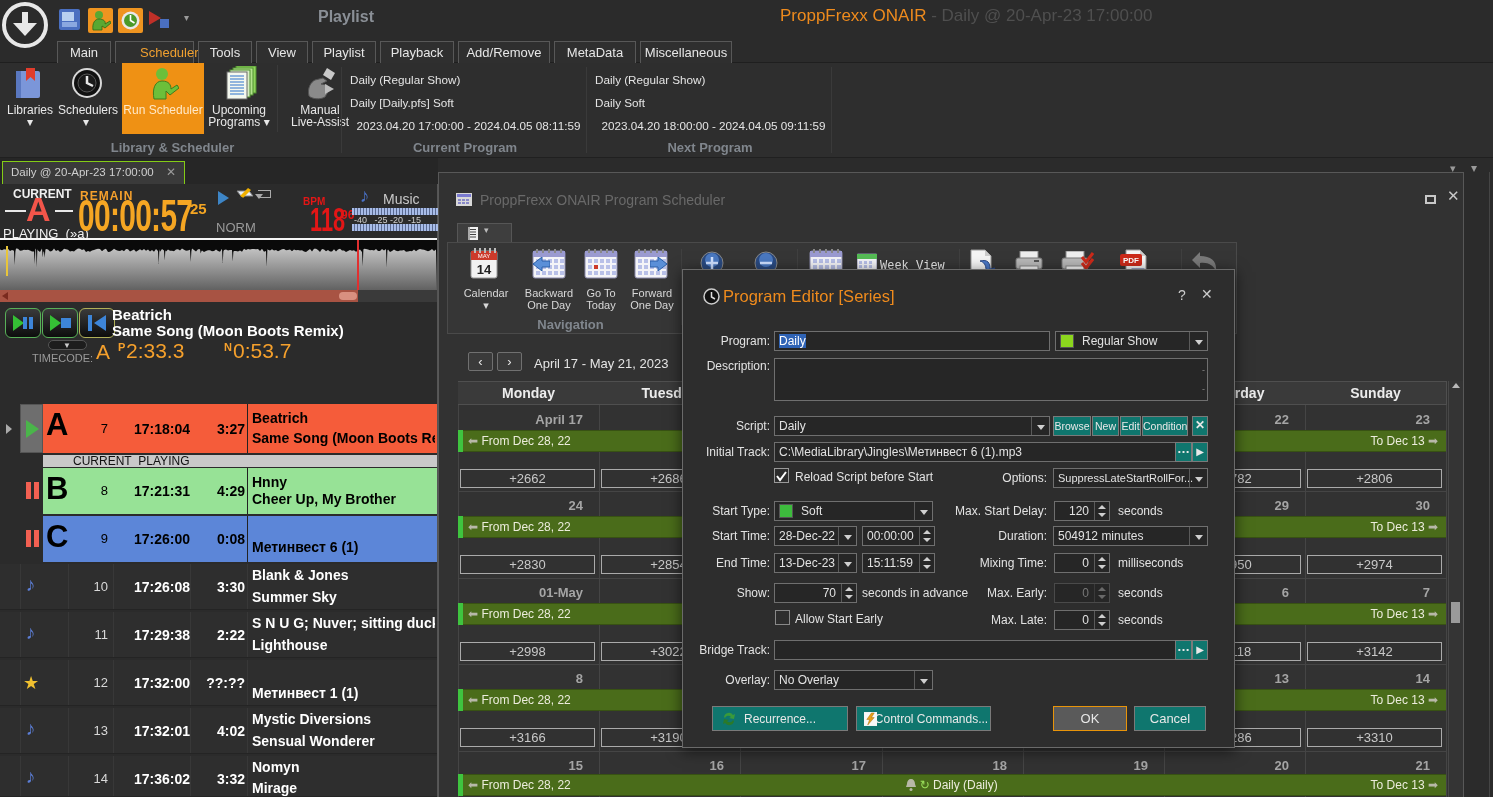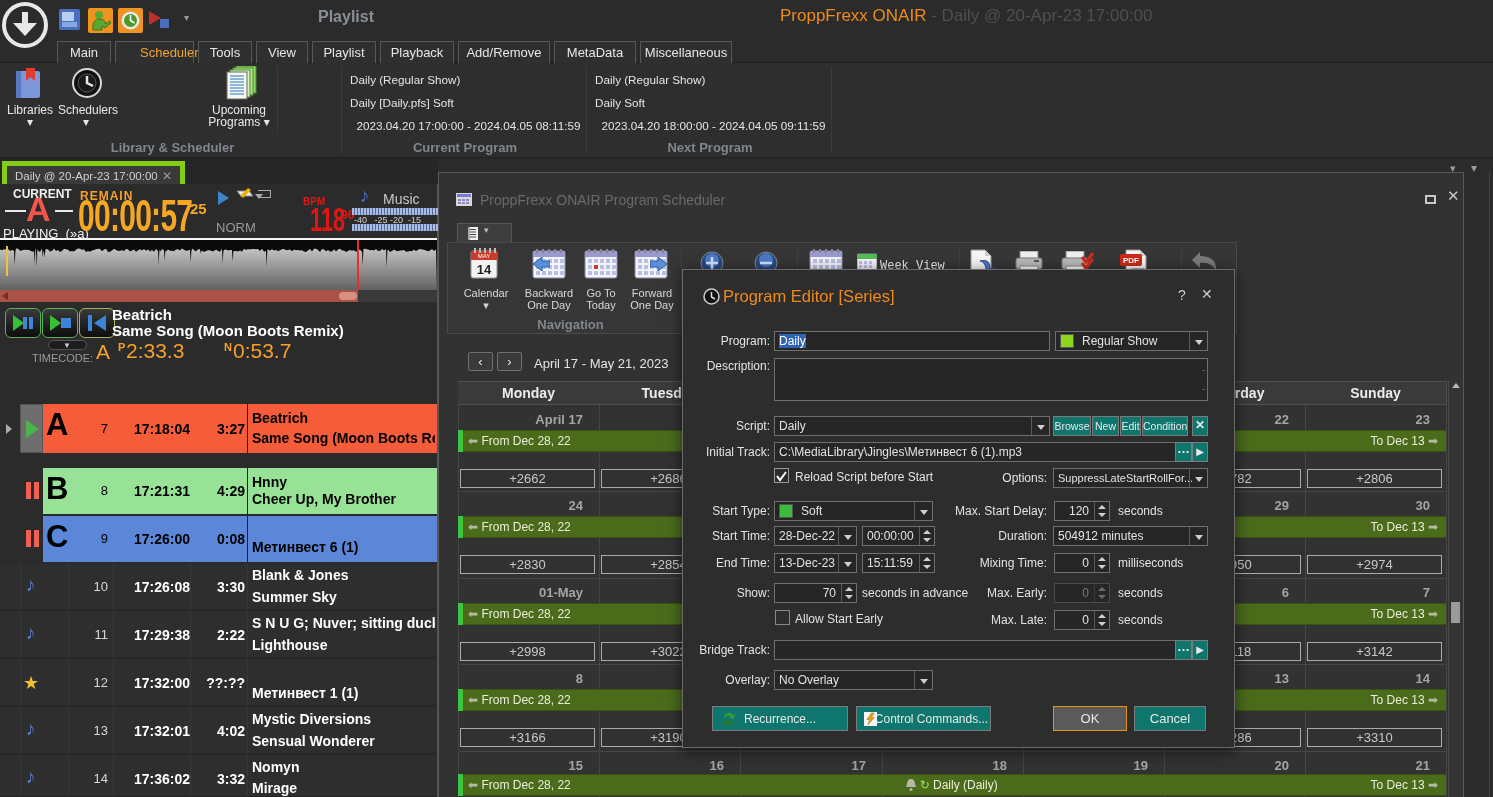--- a/index.html
+++ b/index.html
@@ -22,21 +22,21 @@
 .rtab.sel { color:#f0a030;padding-left:24px; }
 
 #ribbon { position:absolute; left:0; top:63px; width:1493px; height:95px; background:#2e2e2e; border-bottom:1px solid #202020; }
 .rbtn { position:absolute; top:0; height:71px; color:#e8e8e8; font-size:12px; text-align:center; }
 .rlabel { position:absolute; width:100%; top:41px; line-height:12px; }
 .grouplabel { position:absolute; top:77px; color:#80868d; font-weight:bold; font-size:13px; text-align:center; }
 .vsep { position:absolute; top:4px; height:86px; width:1px; background:#242424; border-right:1px solid #3a3a3a; }
 .proginfo { position:absolute; top:5px; color:#e4e4e4; font-size:11.7px; line-height:23px; }
 
 #tabstrip { position:absolute; left:0; top:158px; width:438px; height:26px; background:#262626; }
-#ptab { position:absolute; left:2px; top:3px; width:183px; height:31px; background:#3a3a3a; border:5px solid #84cc16; color:#cfcfcf; font-size:11.5px; line-height:21px; padding-left:8px; white-space:nowrap; }
+#ptab { position:absolute; left:2px; top:3px; width:183px; height:31px; background:#3a3a3a; border:1px solid #84cc16; color:#cfcfcf; font-size:11.5px; line-height:21px; padding-left:8px; white-space:nowrap; }
 #ptab .x { color:#9a9a9a; margin-left:10px; font-size:12px; }
 
 #panel { position:absolute; left:0; top:184px; width:438px; height:613px; background:#2b2b2b; border-right:1px solid #555; }
 
 #deck { position:absolute; left:0; top:0; width:437px; height:54px; background:#2b2b2b; }
 .sevenseg { font-family:"Liberation Sans",sans-serif; font-weight:bold; color:#f5a623; }
 
 #wave { position:absolute; left:0; top:54px; width:437px; height:52px; }
 #wavescroll { position:absolute; left:0; top:106px; width:437px; height:12px; background:#3a3a3a; }
 #transport { position:absolute; left:0; top:121px; width:437px; height:34px; }
@@ -149,35 +149,50 @@
     <div class="rbtn" style="left:58px;width:56px;">
       <svg class="abs" style="left:13px;top:4px;" width="32" height="32" viewBox="0 0 32 32">
         <circle cx="16" cy="16" r="15" fill="#d9d9d9"></circle>
         <circle cx="16" cy="16" r="13" fill="#111"></circle>
         <circle cx="16" cy="16" r="9" fill="#1a1a1a" stroke="#555" stroke-width="1"></circle>
         <path d="M16 9 v7 l6 3" stroke="#e8e8e8" stroke-width="2.5" fill="none"></path>
       </svg>
       <div class="rlabel">Schedulers<br>▾</div>
     </div>
 
+    <div class="rbtn" style="left:122px;width:82px;height:71px;background:#ef9114;color:#ffe9c8;">
+      <svg class="abs" style="left:27px;top:4px;" width="30" height="34" viewBox="0 0 30 34">
+        <circle cx="13" cy="7" r="6" fill="#6cbf3a"></circle>
+        <path d="M5 32 c-2-10 1-18 8-18 c7 0 9 4 9 8 l6-4 l2 3 l-9 7 l-4-4 l0 8 z" fill="#6cbf3a" stroke="#3f7d1e" stroke-width="1"></path>
+      </svg>
+      <div class="rlabel">Run Scheduler</div>
+    </div>
 
     <div class="rbtn" style="left:208px;width:62px;">
       <svg class="abs" style="left:16px;top:3px;" width="34" height="36" viewBox="0 0 34 36">
         <rect x="12" y="0" width="20" height="27" fill="#8fd45c" stroke="#4f8f2f"></rect>
         <rect x="9" y="2" width="20" height="27" fill="#b4e38e" stroke="#4f8f2f"></rect>
         <rect x="6" y="4" width="20" height="27" fill="#d9efc6" stroke="#4f8f2f"></rect>
         <rect x="3" y="6" width="20" height="27" fill="#f4f8ef" stroke="#6a6a6a"></rect>
         <g stroke="#6f9fd8" stroke-width="1.6">
             <path d="M6 10h14M6 13h14M6 16h14M6 19h14M6 22h14M6 25h14M6 28h14"></path>
           </g>
       </svg>
       <div class="rlabel">Upcoming<br>Programs ▾</div>
     </div>
     <div class="vsep" style="left:277px;top:2px;height:67px;"></div>
 
+    <div class="rbtn" style="left:284px;width:72px;">
+      <svg class="abs" style="left:21px;top:3px;" width="34" height="36" viewBox="0 0 34 36">
+        <path d="M22 2 l8 5 l-4 7 l-8-5 z" fill="#c9c9c9"></path>
+        <path d="M4 30 c-2-8 2-14 6-16 l8-2 l4 3 l-6 3 l6 1 l2 5 l-4 7 c-5 3-13 2-16-1z" fill="#8a8a8a" stroke="#555" stroke-width="1"></path>
+        <path d="M20 18 l9 5 l-9 5 z" fill="#bdbdbd"></path>
+      </svg>
+      <div class="rlabel">Manual<br>Live-Assist</div>
+    </div>
     <div class="grouplabel" style="left:60px;width:225px;">Library &amp; Scheduler</div>
     <div class="vsep" style="left:341px;"></div>
 
     <div class="proginfo" style="left:350px;">Daily (Regular Show)<br>Daily [Daily.pfs] Soft<br>&nbsp;&nbsp;2023.04.20 17:00:00 - 2024.04.05 08:11:59</div>
     <div class="grouplabel" style="left:350px;width:230px;">Current Program</div>
     <div class="vsep" style="left:586px;"></div>
 
     <div class="proginfo" style="left:595px;">Daily (Regular Show)<br>Daily Soft<br>&nbsp;&nbsp;2023.04.20 18:00:00 - 2024.04.05 09:11:59</div>
     <div class="grouplabel" style="left:595px;width:230px;">Next Program</div>
     <div class="vsep" style="left:831px;"></div>
@@ -275,20 +290,25 @@
           <div class="pletter">A</div>
           <div class="pnum">7</div>
           <div class="psched">17:18:04</div>
           <div class="ptime">3:27</div>
           <div class="part">Beatrich</div>
           <div class="part b2">Same Song (Moon Boots Rem</div>
           <div class="tcol" style="left:204px;background:#222;"></div>
         </div>
       </div>
 
+      <div class="prow" style="top:89px;height:12px;">
+        <div class="abs" style="left:43px;top:0;right:0;height:12px;background:#c9c9c9;color:#111;font-size:12px;line-height:12px;">
+          <span style="margin-left:30px;">CURRENT&nbsp;&nbsp;PLAYING</span>
+        </div>
+      </div>
 
       <div class="prow" style="top:102px;height:46px;">
         <div class="licon">
             <div class="pbars"></div>
           </div>
         <div class="rowbody" style="background:#97e296;">
           <div class="pletter">B</div>
           <div class="pnum">8</div>
           <div class="psched">17:21:31</div>
           <div class="ptime">4:29</div>

